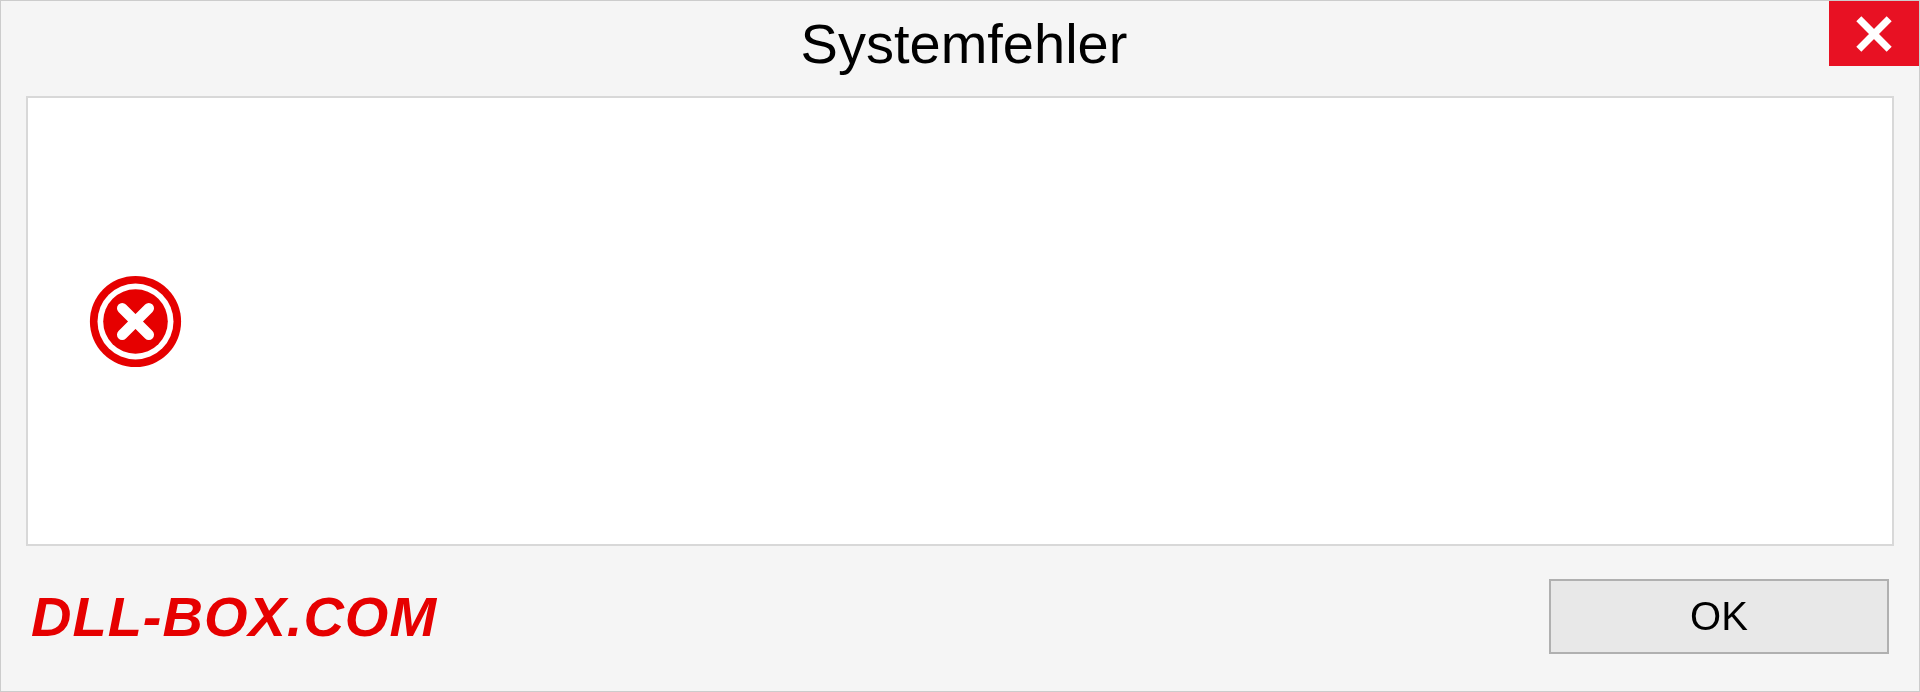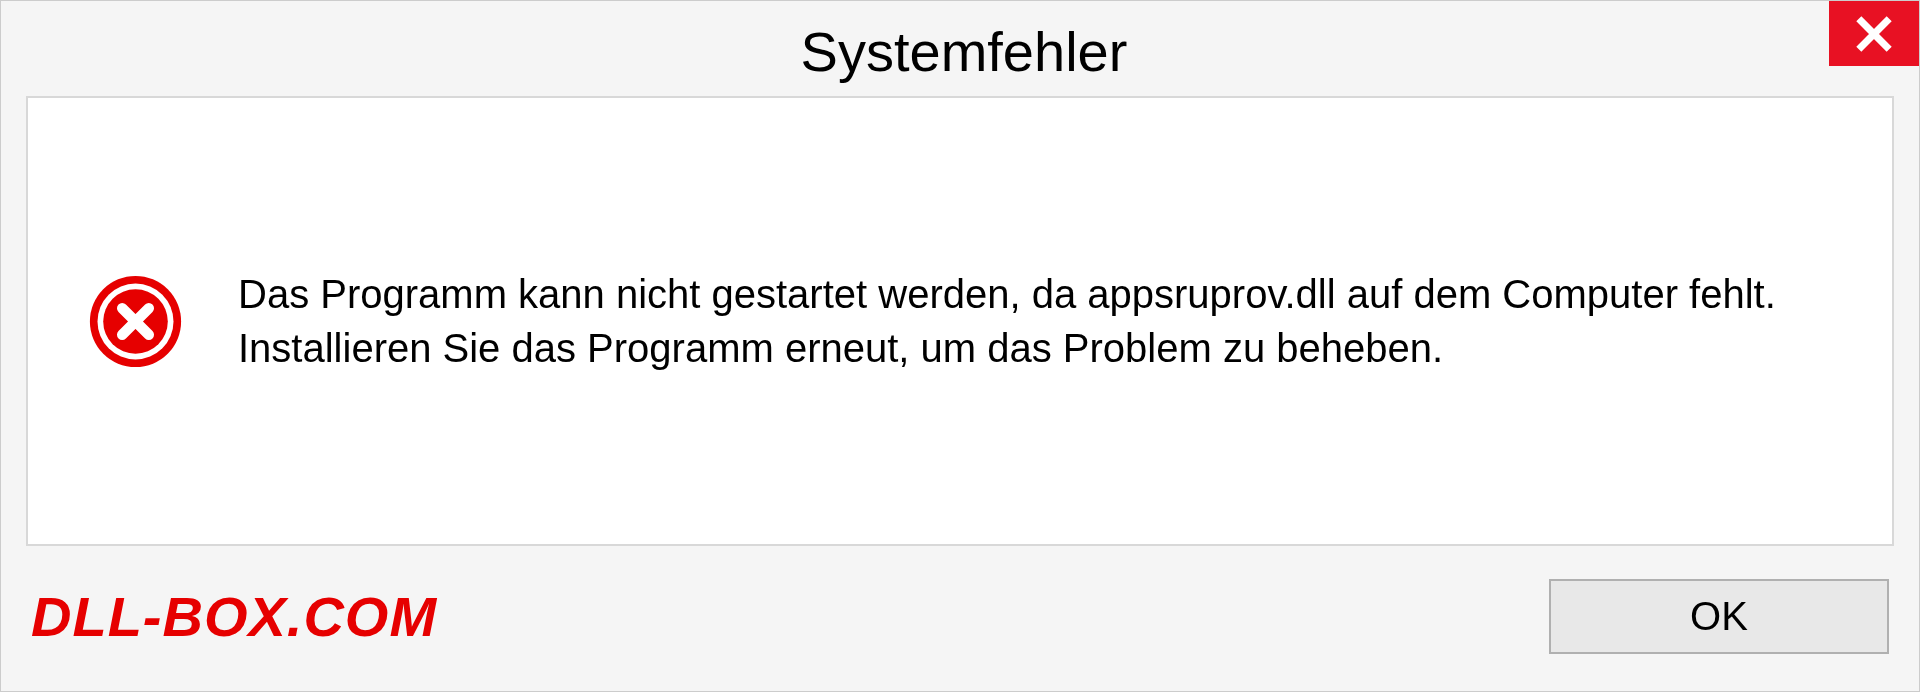--- a/index.html
+++ b/index.html
@@ -18,21 +18,21 @@
       width: 1920px;
       height: 692px;
       background: #f5f5f5;
       border: 1px solid #ccc;
       position: relative;
       display: flex;
       flex-direction: column;
     }
     .titlebar {
       display: flex;
-      align-items: flex-start;
+      align-items: flex-end;
       justify-content: center;
       position: relative;
       padding: 10px 0 20px 8px;
       height: 95px;
     }
     .title {
       font-size: 56px;
       font-weight: 400;
       color: #000;
       text-align: center;
@@ -124,21 +124,20 @@
 
   <div class="content-panel">
     <div class="error-icon">
       <svg viewBox="0 0 100 100">
         <circle cx="50" cy="50" r="48" fill="#e60000"></circle>
         <circle cx="50" cy="50" r="40" fill="#fff"></circle>
         <circle cx="50" cy="50" r="34" fill="#e60000"></circle>
         <path d="M36 36 L64 64 M64 36 L36 64" stroke="#fff" stroke-width="11" stroke-linecap="round" fill="none"></path>
       </svg>
     </div>
-    <div class="message">Das Programm kann nicht gestartet werden, da appsruprov.dll auf dem Computer fehlt. Installieren Sie das Programm erneut, um das Problem zu beheben.</div>
   </div>
 
   <div class="footer">
     <div class="watermark">DLL-BOX.COM</div>
     <button class="ok-btn">OK</button>
   </div>
 
 </div>
 
 </body></html>

